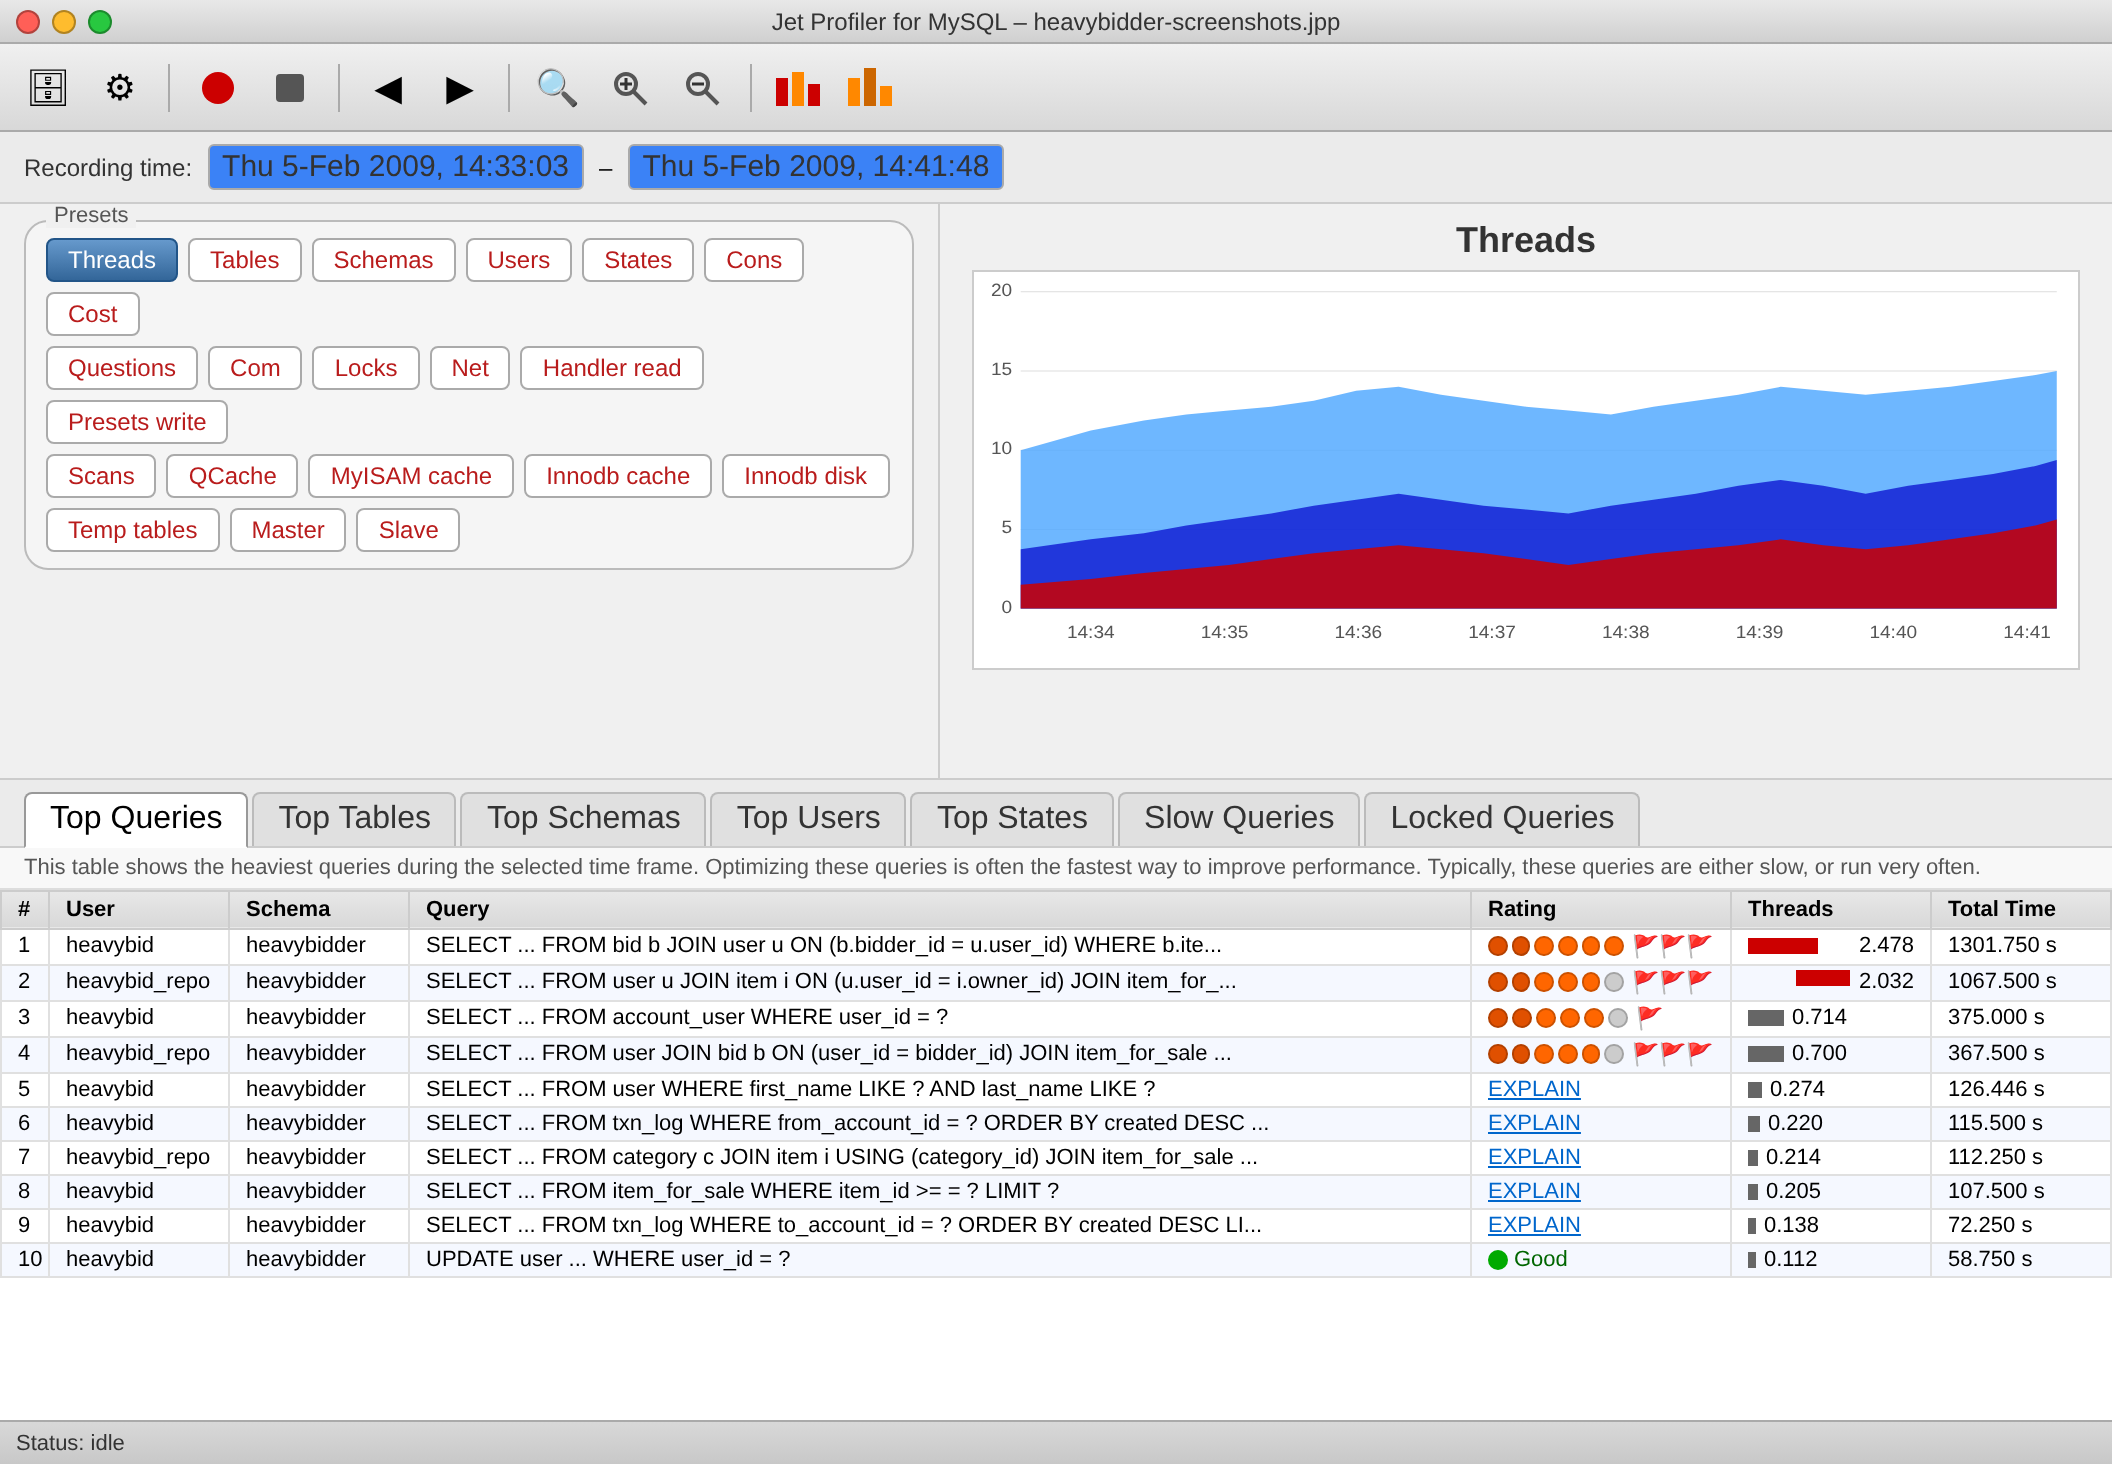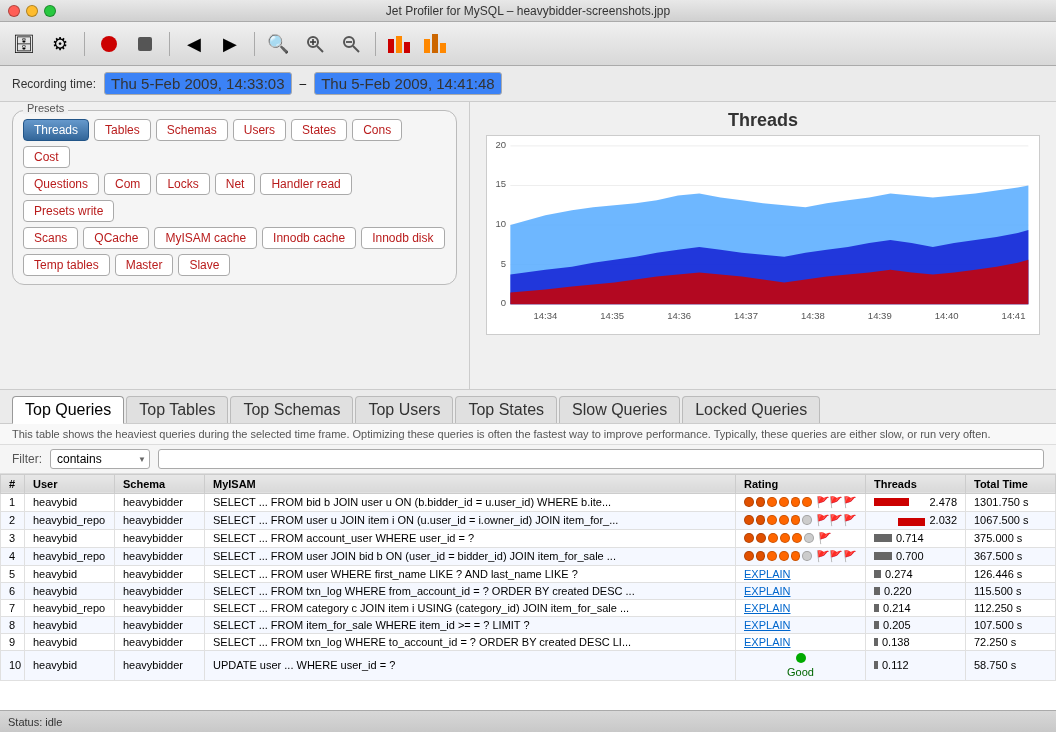--- a/index.html
+++ b/index.html
@@ -313,21 +313,20 @@
       color: #0066cc;
       text-decoration: underline;
       cursor: pointer;
     }
 
     .good-badge {
       display: flex;
       align-items: center;
       gap: 3px;
       color: #006600;
-      flex-direction: column;
     }
     .good-dot { width: 10px; height: 10px; border-radius: 50%; background: #00aa00; }
 
     
     .status-bar {
       background: linear-gradient(to bottom, #d8d8d8, #c8c8c8);
       height: 22px;
       display: flex;
       align-items: center;
       padding: 0 8px;
@@ -496,40 +495,28 @@
     <button class="tab-btn">Top Tables</button>
     <button class="tab-btn">Top Schemas</button>
     <button class="tab-btn">Top Users</button>
     <button class="tab-btn">Top States</button>
     <button class="tab-btn">Slow Queries</button>
     <button class="tab-btn">Locked Queries</button>
   </div>
 
   <div class="table-section">
     <div class="table-desc">This table shows the heaviest queries during the selected time frame. Optimizing these queries is often the fastest way to improve performance. Typically, these queries are either slow, or run very often.</div>
-    <div class="filter-bar">
-      <span class="filter-label">Filter:</span>
-      <div class="filter-select-wrap">
-        <select class="filter-select">
-          <option>contains</option>
-          <option>starts with</option>
-          <option>ends with</option>
-          <option>equals</option>
-        </select>
-      </div>
-      <input class="filter-input" type="text" style="">
-    </div>
     <div class="table-scroll">
       <table class="data-table">
         <thead>
           <tr>
             <th class="col-num">#</th>
             <th class="col-user">User</th>
             <th class="col-schema">Schema</th>
-            <th class="col-query">MyISAM</th>
+            <th class="col-query">Query</th>
             <th class="col-rating">Rating</th>
             <th class="col-threads">Threads</th>
             <th class="col-totaltime">Total Time</th>
           </tr>
         </thead>
         <tbody id="table-body">
         <tr>
               <td>1</td>
               <td>heavybid</td>
               <td>heavybidder</td>
@@ -563,21 +550,21 @@
                   <span style="width: 10px; height: 10px; border-radius: 50%; display: inline-block; border: 1px solid rgba(0, 0, 0, 0.2); background: rgb(224, 80, 0);"></span>
                   <span style="width: 10px; height: 10px; border-radius: 50%; display: inline-block; border: 1px solid rgba(0, 0, 0, 0.2); background: rgb(224, 80, 0);"></span>
                   <span style="width: 10px; height: 10px; border-radius: 50%; display: inline-block; border: 1px solid rgba(0, 0, 0, 0.2); background: rgb(255, 102, 0);"></span>
                   <span style="width: 10px; height: 10px; border-radius: 50%; display: inline-block; border: 1px solid rgba(0, 0, 0, 0.2); background: rgb(255, 102, 0);"></span>
                   <span style="width: 10px; height: 10px; border-radius: 50%; display: inline-block; border: 1px solid rgba(0, 0, 0, 0.2); background: rgb(255, 102, 0);"></span>
                   <span style="width: 10px; height: 10px; border-radius: 50%; display: inline-block; border: 1px solid rgba(0, 0, 0, 0.2); background: rgb(204, 204, 204);"></span>
                   <span style="font-size: 11px; margin-left: 2px;">🚩🚩🚩</span>
                 </div>
               </td>
               <td style="white-space: nowrap;">
-                <div style="display: flex; align-items: flex-end; gap: 4px; margin-left: 24px;">
+                <div style="display: flex; align-items: flex-start; gap: 4px; margin-left: 24px;">
                   <span style="display: inline-block; width: 54px; height: 8px; background: rgb(204, 0, 0); vertical-align: middle;"></span>
                   <span>2.032</span>
                 </div>
               </td>
               <td>1067.500 s</td>
             </tr>
             <tr>
               <td>3</td>
               <td>heavybid</td>
               <td>heavybidder</td>

